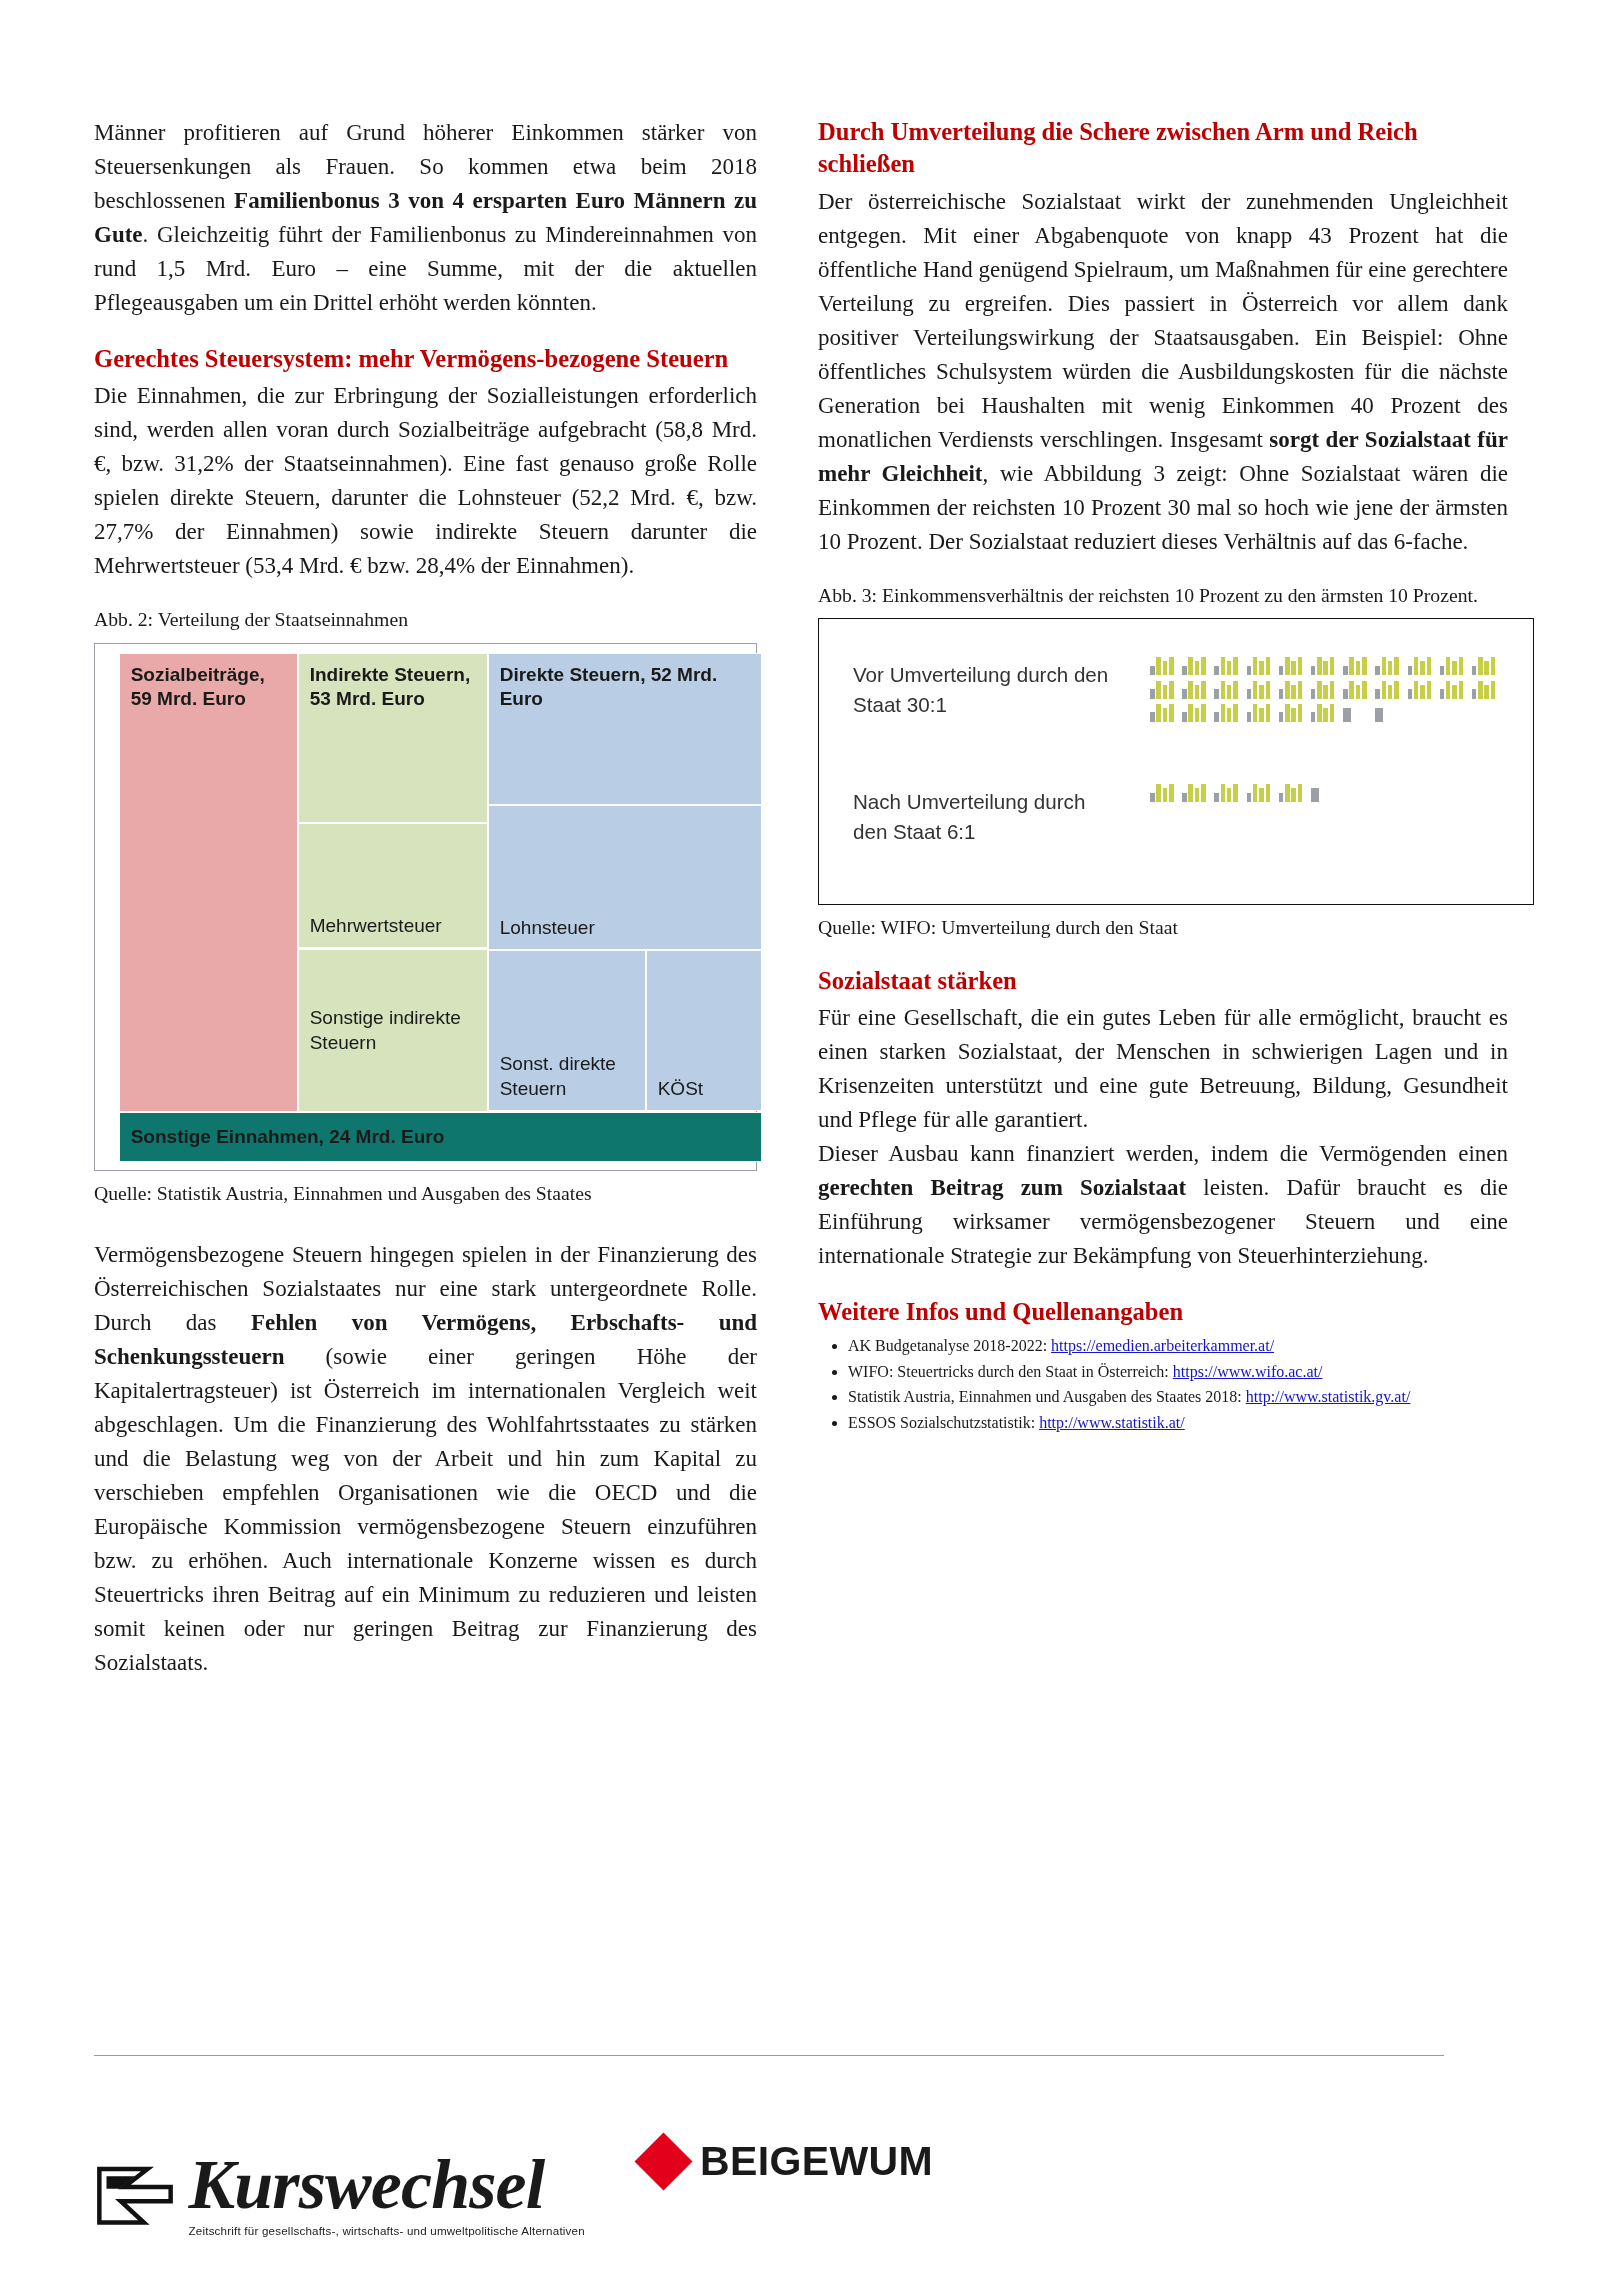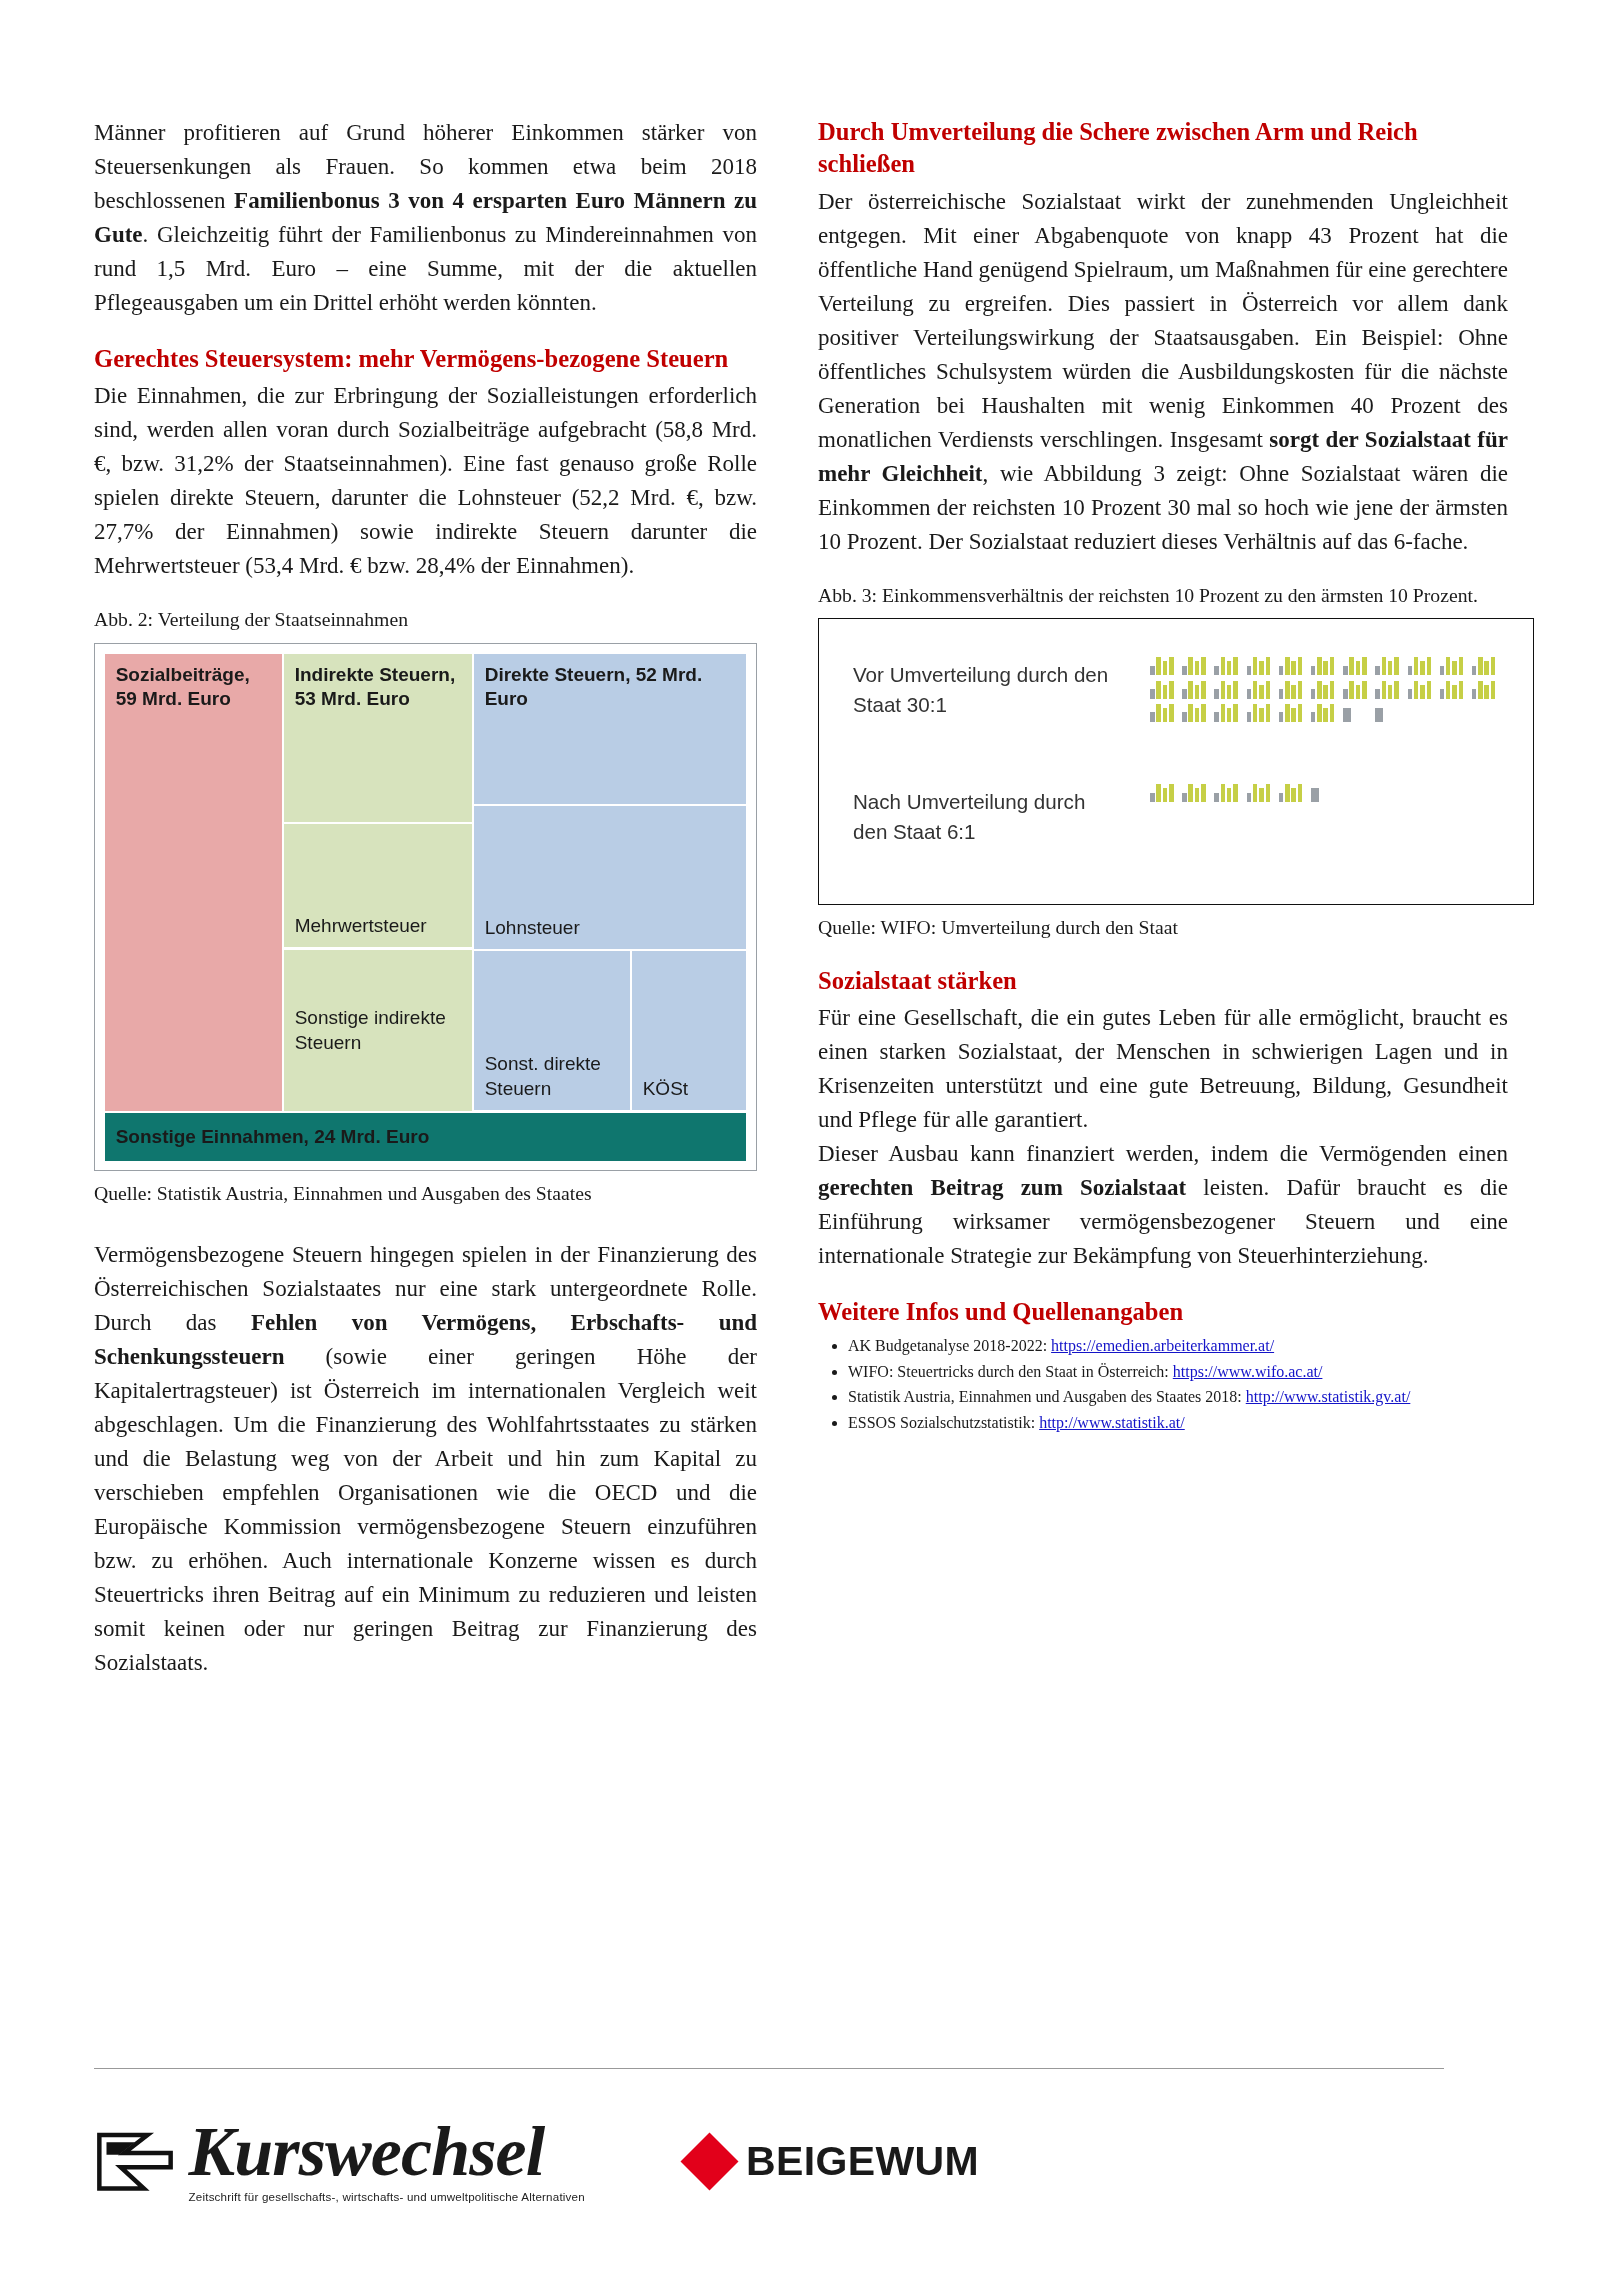--- a/index.html
+++ b/index.html
@@ -65,21 +65,21 @@
     width: 663px;
     height: 528px;
     border: 0.9px solid #9aa0a6;
     box-sizing: border-box;
     position: relative;
     background: #fff;
     padding: 7.2px;
   }
   .fig2-inner {
     position: absolute;
-    left: 9px; top: 9px;
+    left: 24px; top: 9px;
     width: 643px;
     height: 509px;
   }
   .tile {
     position: absolute;
     box-sizing: border-box;
     border: 0.9px solid #ffffff;
     font-family: "Liberation Sans", sans-serif;
     font-size: 19px;
     line-height: 1.28;
@@ -151,23 +151,22 @@
 
   
   .footer {
     position: absolute;
     left: 94px;
     right: 94px;
     bottom: 56px;
     height: 152px;
     border-top: 0.9px solid #999;
     display: flex;
-    align-items: center;
-    gap: 104px;
-    padding-top: 16px;
+    gap: 58px;
+    padding-top: 29px;
   }
   .logo-kurswechsel {
     display: flex;
     align-items: flex-end;
     gap: 12.5px;
   }
   .kw-text {
     font-family: "Liberation Serif", serif;
     font-size: 70px;
     font-style: italic;

